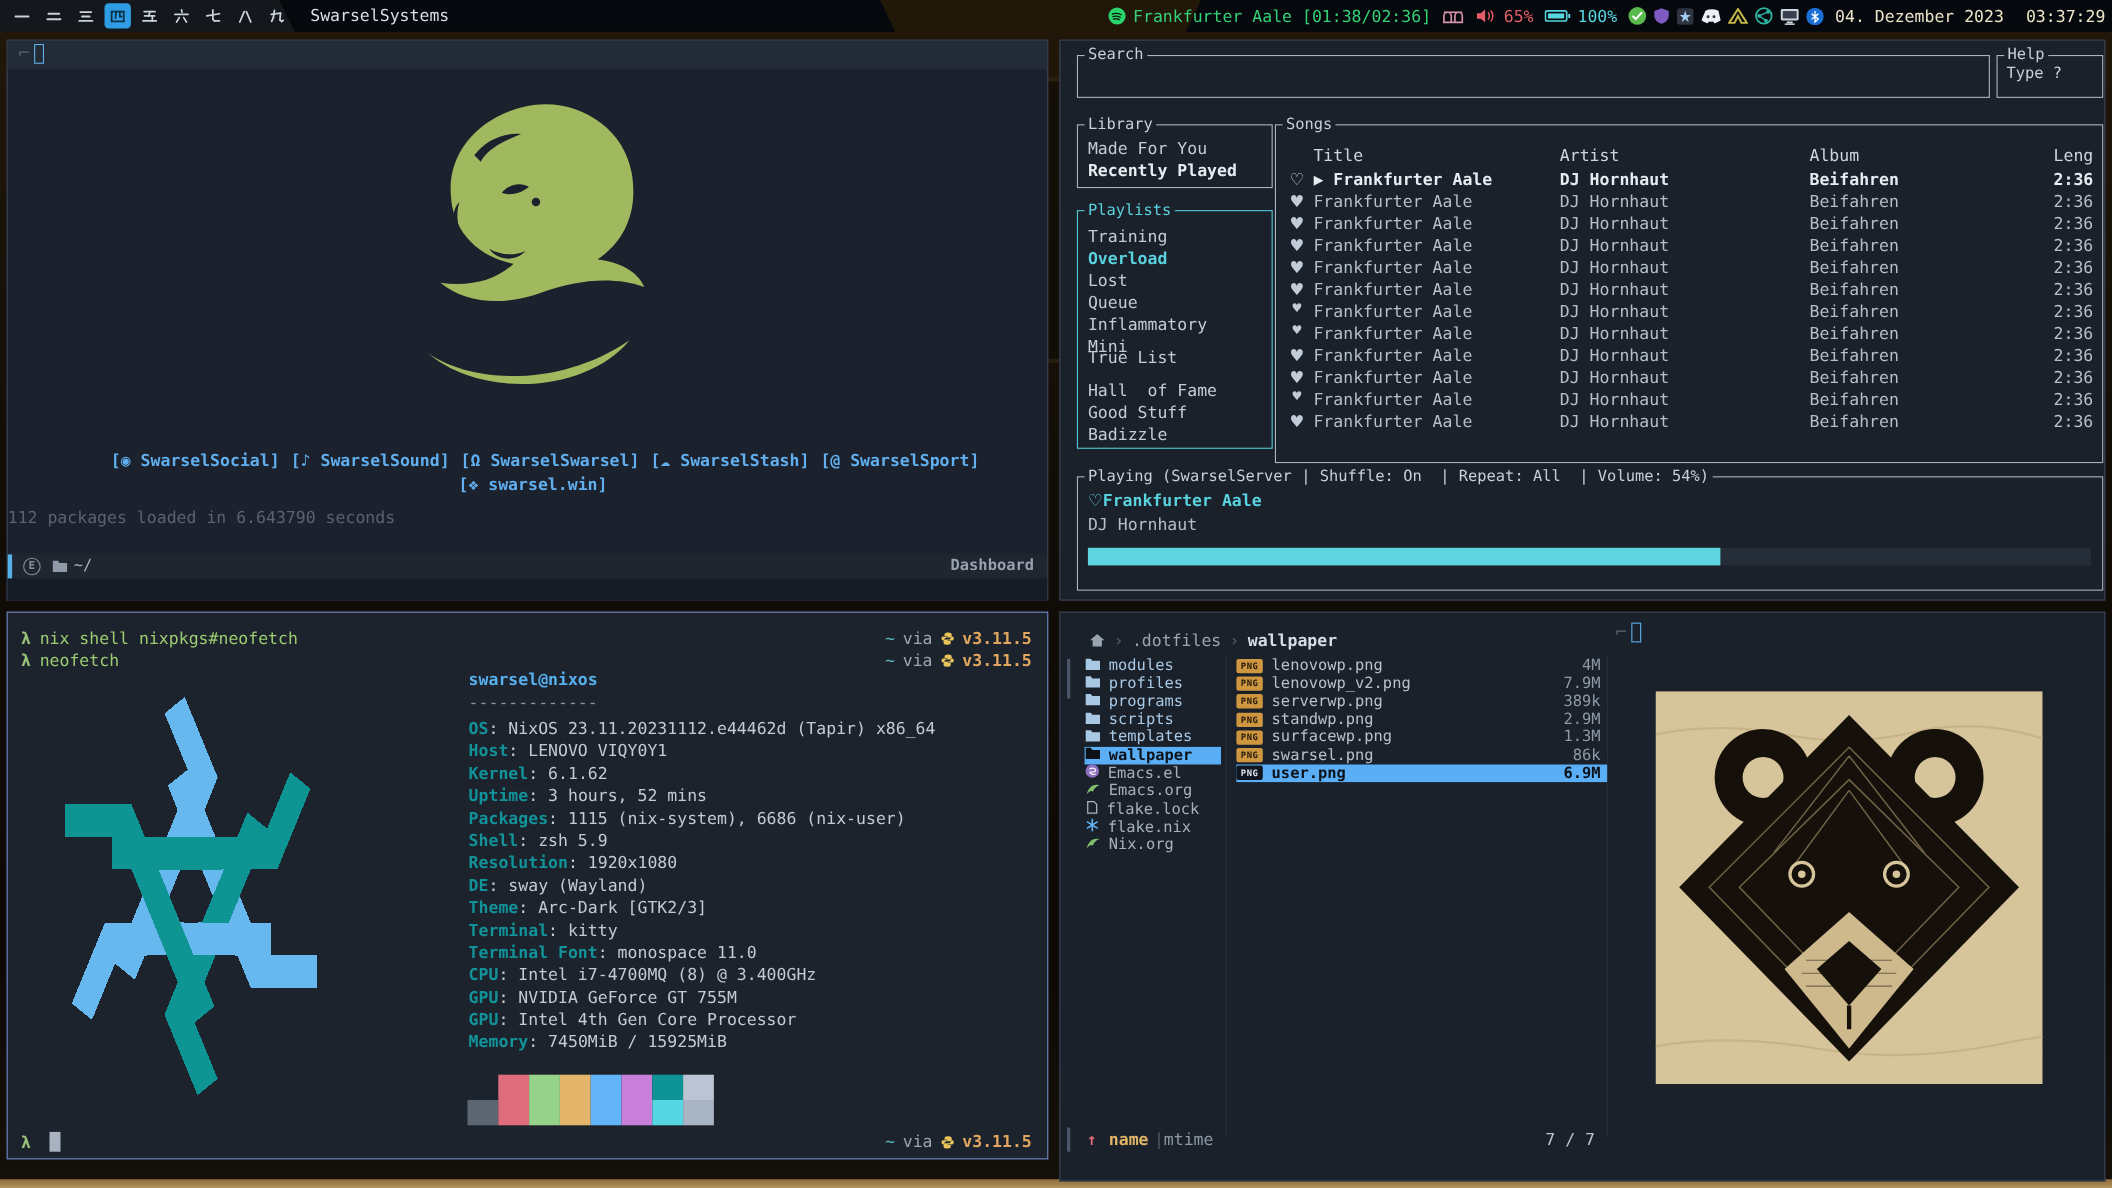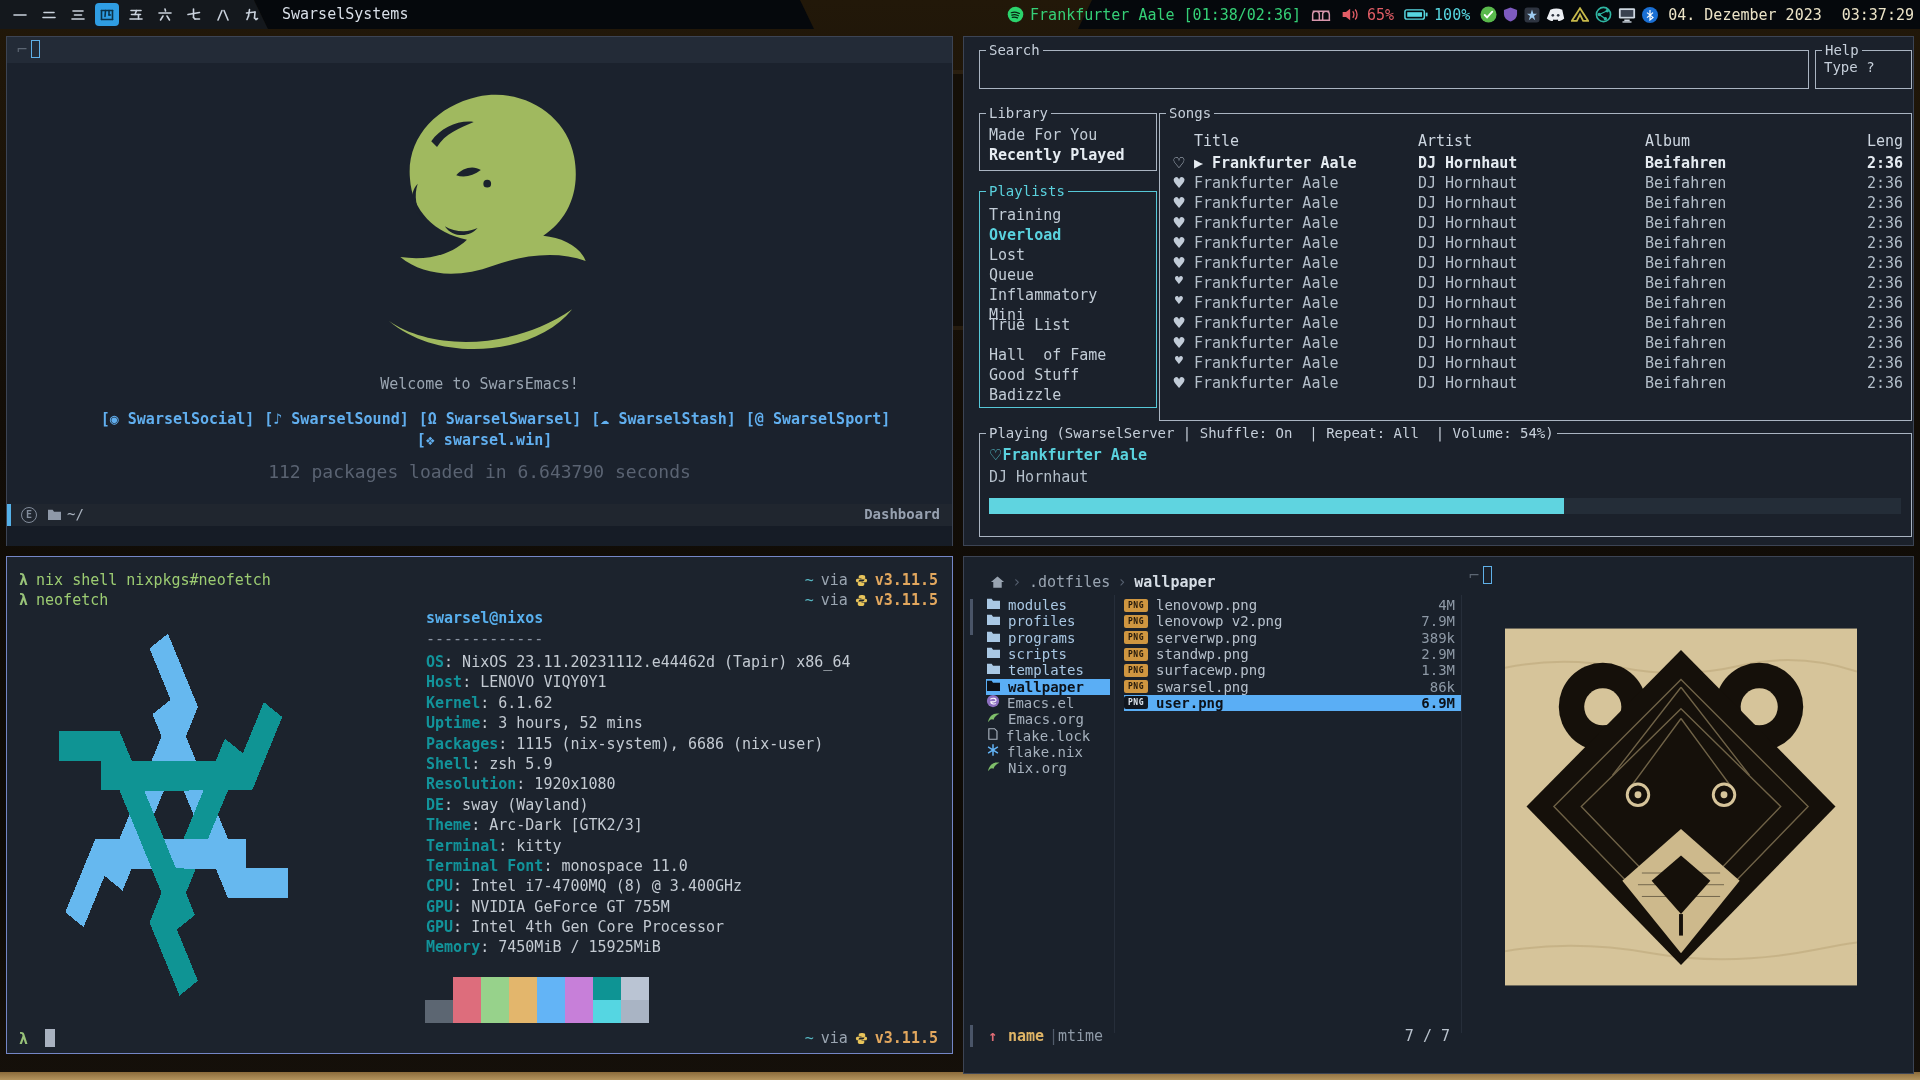--- a/index.html
+++ b/index.html
@@ -42,21 +42,21 @@
   
   #emacs-strip { position:absolute; left:0; top:0; width:100%; height:26px; background:#232b37; }
   #emacs-glyph { position:absolute; left:9px; top:4px; color:#5c6673; font-size:14px; }
   .hollow-cursor { position:absolute; width:9px; height:18px; border:1.5px solid #5fb0e8; }
   #emacs-cursor { left:24px; top:3px; }
   #emacs-logo { position:absolute; left:355px; top:54px; }
   #emacs-welcome { position:absolute; left:0; top:338px; width:100%; text-align:center; color:#9aa5b1; font-size:15px; }
   #dashboard-buttons { position:absolute; left:16px; top:372px; width:100%; text-align:center; }
   .dash-btn { color:#61afef; font-weight:bold; font-size:15px; margin:0 5px; white-space:pre; }
   #dashboard-link { position:absolute; left:0; top:394px; width:100%; text-align:center; color:#61afef; font-weight:bold; font-size:15px; }
-  #emacs-load { position:absolute; left:0; top:424px; width:100%; text-align:center; color:#5a6372; font-size:18px; }
+  #emacs-load { position:absolute; left:0; top:424px; width:100%; color:#5a6372; font-size:15px; }
   #modeline { position:absolute; left:0; top:467px; width:100%; height:22px; background:#20262f; }
   #modeline-accent { position:absolute; left:0; top:0; width:4px; height:22px; background:#55b1e8; }
   #modeline-bufficon { position:absolute; left:14px; top:3px; width:16px; height:16px; border:1.5px solid #828c9b; border-radius:50%; color:#828c9b; font-size:10px; line-height:13px; text-align:center; font-weight:bold; }
   #modeline-folder { position:absolute; left:40px; top:4px; }
   #modeline-path { position:absolute; left:60px; top:2px; color:#aab3bf; font-size:14px; }
   #modeline-buffer { position:absolute; right:12px; top:2px; color:#97a1b0; font-weight:bold; font-size:14px; }
   #echo-area { position:absolute; left:0; top:489px; width:100%; height:20px; background:#161c26; }
 
   
   .box { position:absolute; border:1px solid #aab4c1; }
@@ -309,21 +309,20 @@
   <svg id="emacs-logo" width="235" height="280" viewBox="0 0 240 290">
     <path fill="#a0b95f" d="M118 6c46-10 92 18 100 62 7 38-8 66-32 82 20 2 38 11 44 26-30-11-66-6-96 5-35 13-72 11-96-9 28 4 52-2 69-18-33-6-57-30-59-63C44 50 74 16 118 6z"></path>
     <path fill="#1b222d" d="M96 84c8-6 20-6 26 1-9 4-19 4-26-1z" transform="rotate(-14 109 86)"></path>
     <path fill="#1b222d" d="M70 52c10-14 28-22 44-20-14 6-30 12-38 26z"></path>
     <path fill="#1b222d" d="M84 140c10 6 24 7 34 2-8 10-26 10-34-2z"></path>
     <path fill="#1b222d" d="M56 96c-4 12-2 26 6 36-12-8-16-26-6-36z"></path>
     <path fill="#a0b95f" d="M26 238c42 30 126 32 190-12-38 48-138 57-190 12z"></path>
     <circle cx="128" cy="96" r="4" fill="#1b222d"></circle>
   </svg>
 
-  <div id="emacs-welcome">Welcome to SwarsEmacs!</div>
   <div id="dashboard-buttons"><span class="dash-btn">[◉ SwarselSocial]</span><span class="dash-btn">[♪ SwarselSound]</span><span class="dash-btn">[Ω SwarselSwarsel]</span><span class="dash-btn">[☁ SwarselStash]</span><span class="dash-btn">[@ SwarselSport]</span></div>
   <div id="dashboard-link" class="dash-btn" style="position:absolute;">[❖ swarsel.win]</div>
   <div id="emacs-load">112 packages loaded in 6.643790 seconds</div>
 
   <div id="modeline">
     <div id="modeline-accent"></div>
     <div id="modeline-bufficon">E</div>
     <svg id="modeline-folder" width="15" height="13" viewBox="0 0 16 14">
         <path d="M1 2h5l1.5 2H15v9H1z" fill="#8f99a8"></path>
       </svg>

